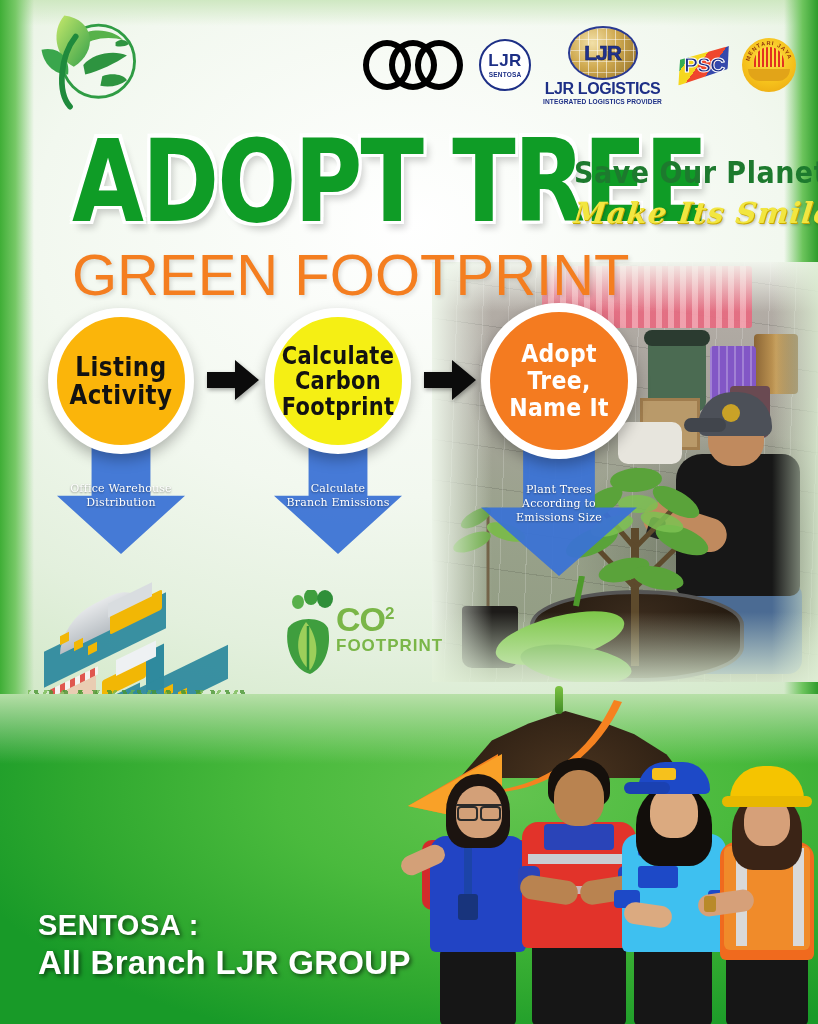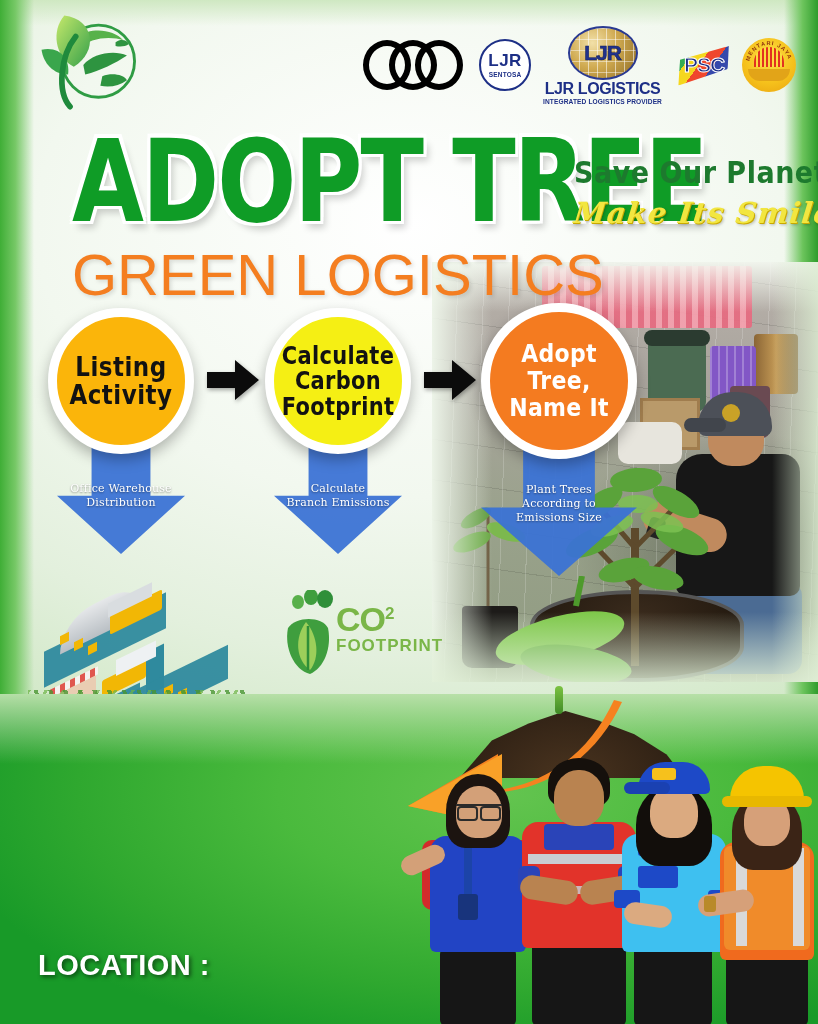--- a/index.html
+++ b/index.html
@@ -516,21 +516,21 @@
             </text>
           </svg>
         </div>
       </div>
 
     </div>
   </div>
 
   <div class="title-block">
     <div class="title-main">ADOPT TREE</div>
-    <div class="title-sub">GREEN LOGISTICS</div>
+    <div class="title-sub">GREEN FOOTPRINT</div>
   </div>
 
   <div class="tagline">
     <div class="l1">Save Our Planet</div>
     <div class="l2">Make Its Smile</div>
   </div>
 
   <div class="photo photo-plant">
     <div class="pavement"></div>
     <div class="pink-rack"></div>
@@ -788,16 +788,17 @@
       <div class="armsR"></div>
       <div class="watch"></div>
       <div class="hair"></div>
       <div class="head"></div>
       <div class="helmet"></div>
     </div>
 
   </div>
 
   <div class="location">
-    <div class="lbl">LOCATION :</div>
+    <div class="lbl">SENTOSA :</div>
+    <div class="val">All Branch LJR GROUP</div>
   </div>
 
 </div>
 
 </body></html>

